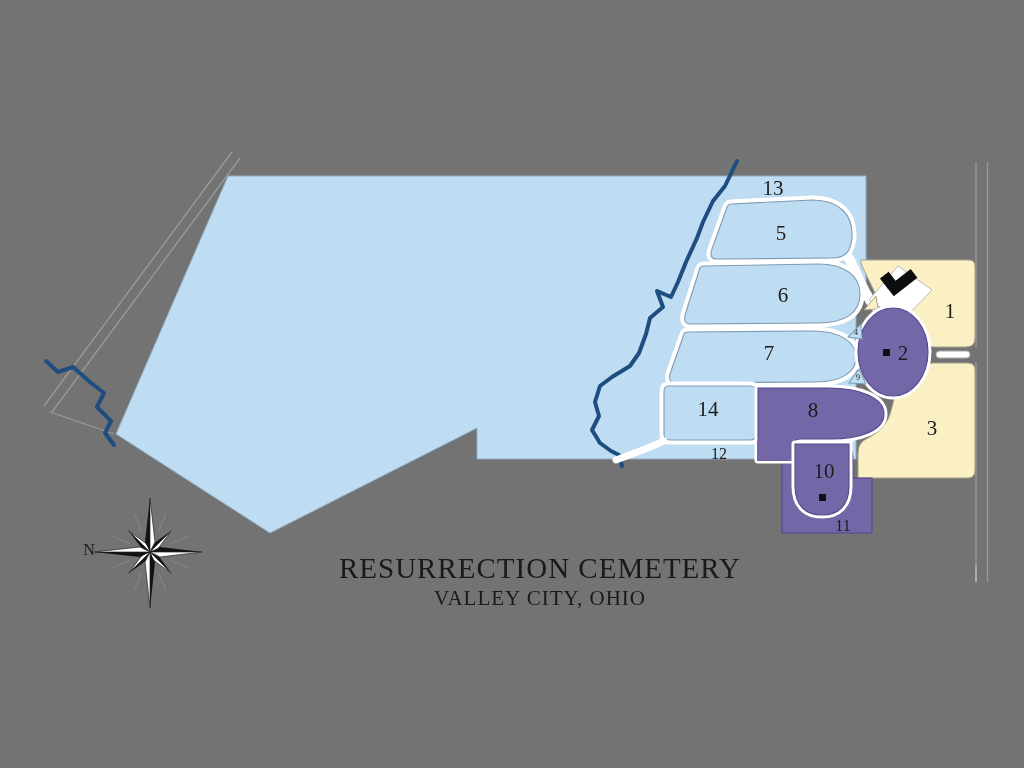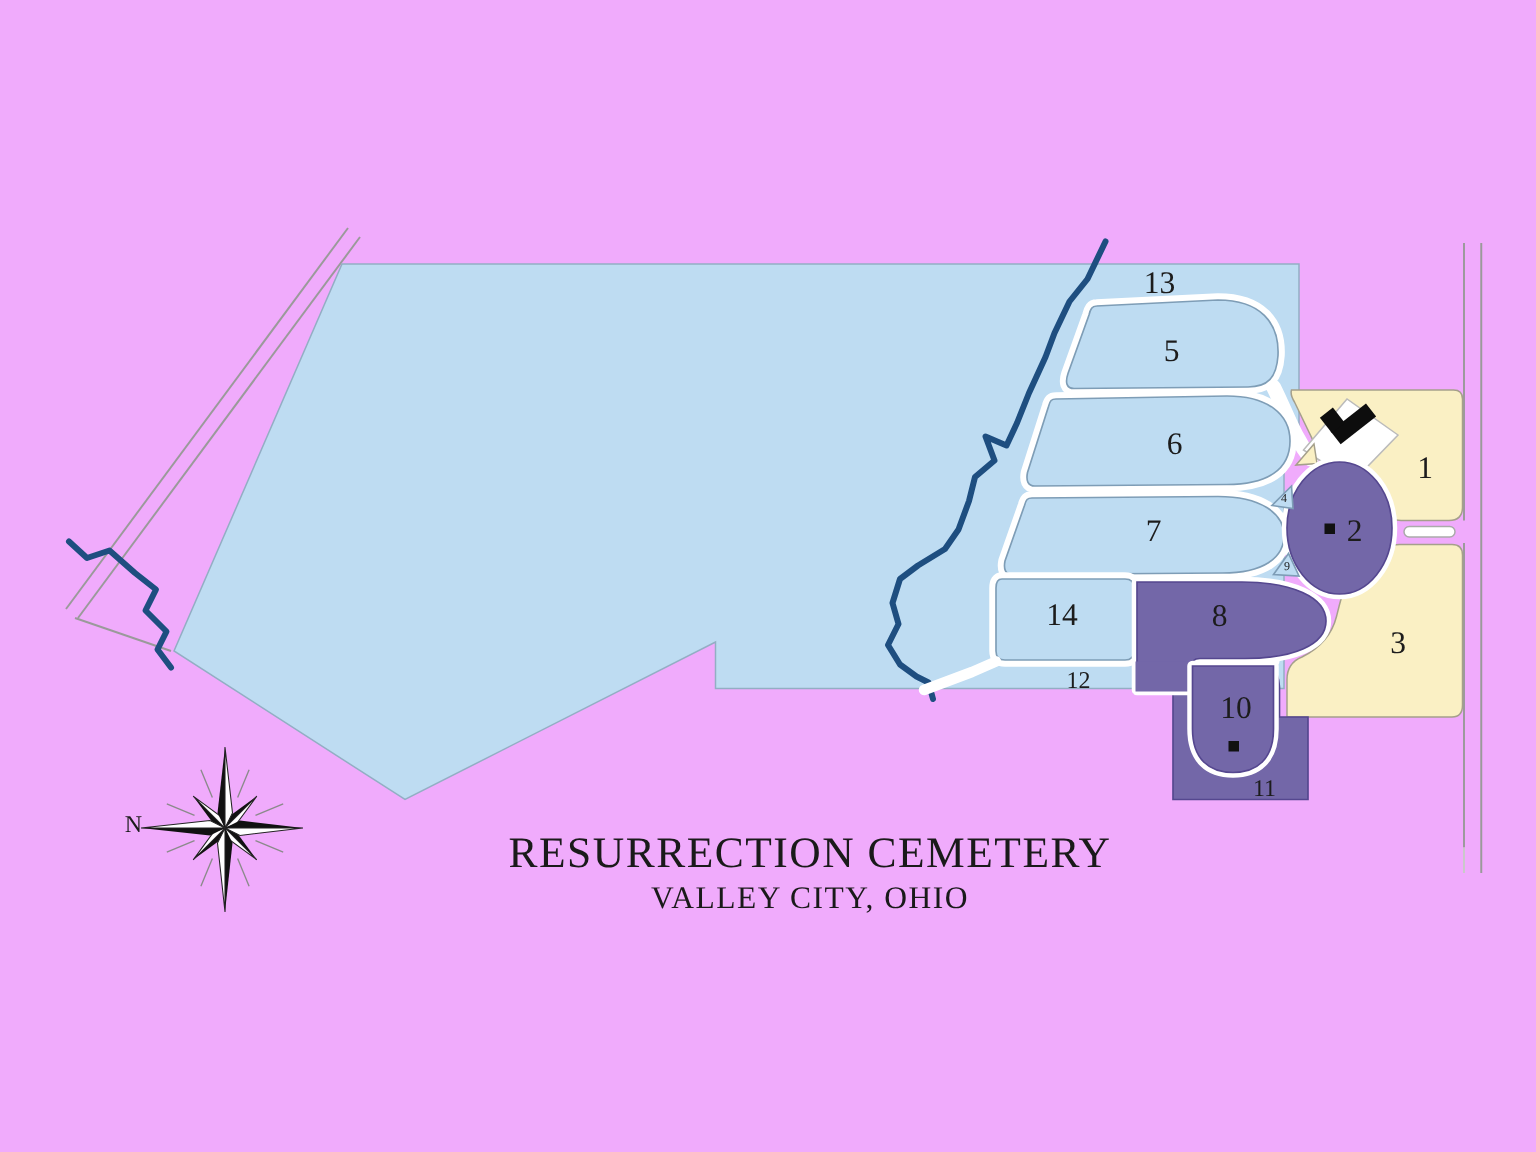--- a/index.html
+++ b/index.html
@@ -1,16 +1,16 @@
 <!DOCTYPE html>
 <html><head>
 <meta charset="utf-8">
 <style>
   html,body{margin:0;padding:0;background:#ffffff;}
-  .page{position:relative;width:1024px;height:768px;background:#f0abfc;overflow:hidden;
+  .page{position:relative;width:1024px;height:768px;background:#737373;overflow:hidden;
         font-family:"Liberation Serif",serif;}
   svg{display:block}
   .sec-blue{fill:#BEDCF2;stroke:#7E9DB6;stroke-width:1.1;}
   .land{fill:#BEDCF2;stroke:#93AEC4;stroke-width:1;}
   .ring{fill:none;stroke:#ffffff;stroke-width:9;stroke-linejoin:round;stroke-linecap:round;}
   .ring7{fill:none;stroke:#ffffff;stroke-width:7;stroke-linejoin:round;stroke-linecap:round;}
   .purple{fill:#7367A8;stroke:#55478F;stroke-width:1.1;}
   .purple-flat{fill:#7367A8;}
   .yellow{fill:#FAF0C4;stroke:#A5A08B;stroke-width:1;}
   .creek{fill:none;stroke:#1E4E80;stroke-width:4;stroke-linejoin:round;stroke-linecap:round;}

